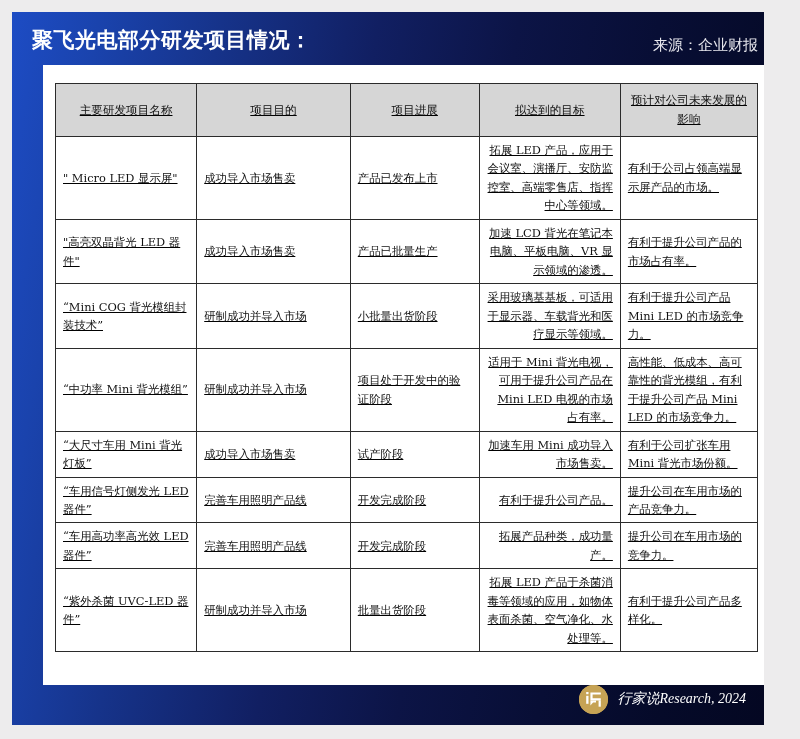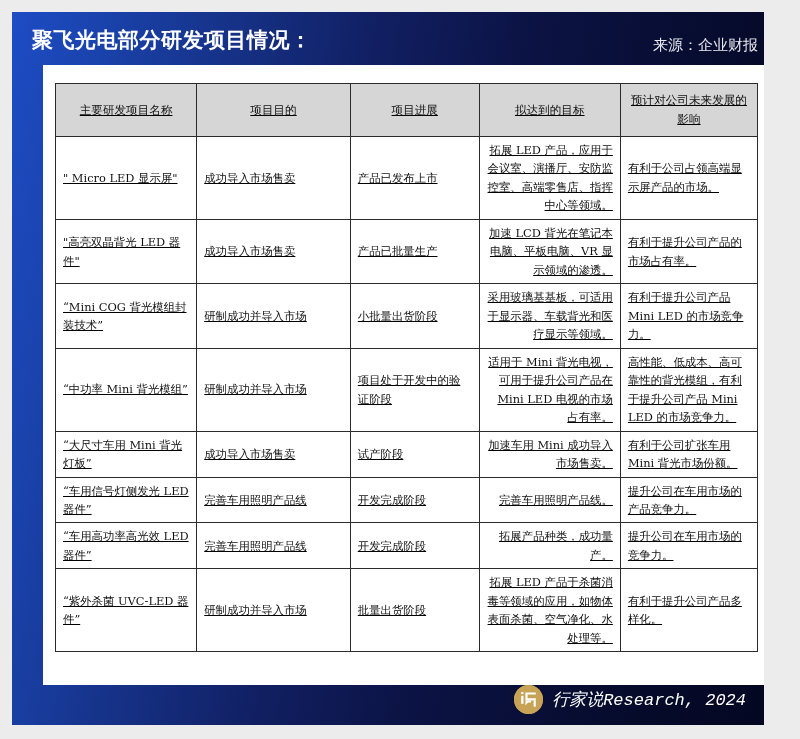--- a/index.html
+++ b/index.html
@@ -135,23 +135,23 @@
     width: 29px;
     height: 29px;
     border-radius: 50%;
     background: #c6a355;
     position: relative;
     flex: none;
   }
   .brand-logo svg { display: block; }
   .brand-text {
     color: #ffffff;
-    font-size: 17px;
+    font-size: 14px;
     font-style: italic;
-    font-family: Liberation Mono, monospace;
+    font-family: Liberation Serif, serif;
     white-space: nowrap;
   }
 </style>
 </head>
 <body>
 
 <div class="page-frame">
   <div class="slide">
 
     <div class="slide-header">
@@ -210,21 +210,21 @@
             <td class="cell-name">“大尺寸车用 Mini 背光灯板”</td>
             <td class="cell-purpose">成功导入市场售卖</td>
             <td class="cell-prog">试产阶段</td>
             <td class="cell-goal">加速车用 Mini 成功导入市场售卖。</td>
             <td class="cell-impact">有利于公司扩张车用 Mini 背光市场份额。</td>
           </tr>
           <tr>
             <td class="cell-name">“车用信号灯侧发光 LED 器件”</td>
             <td class="cell-purpose">完善车用照明产品线</td>
             <td class="cell-prog">开发完成阶段</td>
-            <td class="cell-goal">完善车用照明产品线。</td>
+            <td class="cell-goal">有利于提升公司产品。</td>
             <td class="cell-impact">提升公司在车用市场的产品竞争力。</td>
           </tr>
           <tr>
             <td class="cell-name">“车用高功率高光效 LED 器件”</td>
             <td class="cell-purpose">完善车用照明产品线</td>
             <td class="cell-prog">开发完成阶段</td>
             <td class="cell-goal">拓展产品种类，成功量产。</td>
             <td class="cell-impact">提升公司在车用市场的竞争力。</td>
           </tr>
           <tr>

